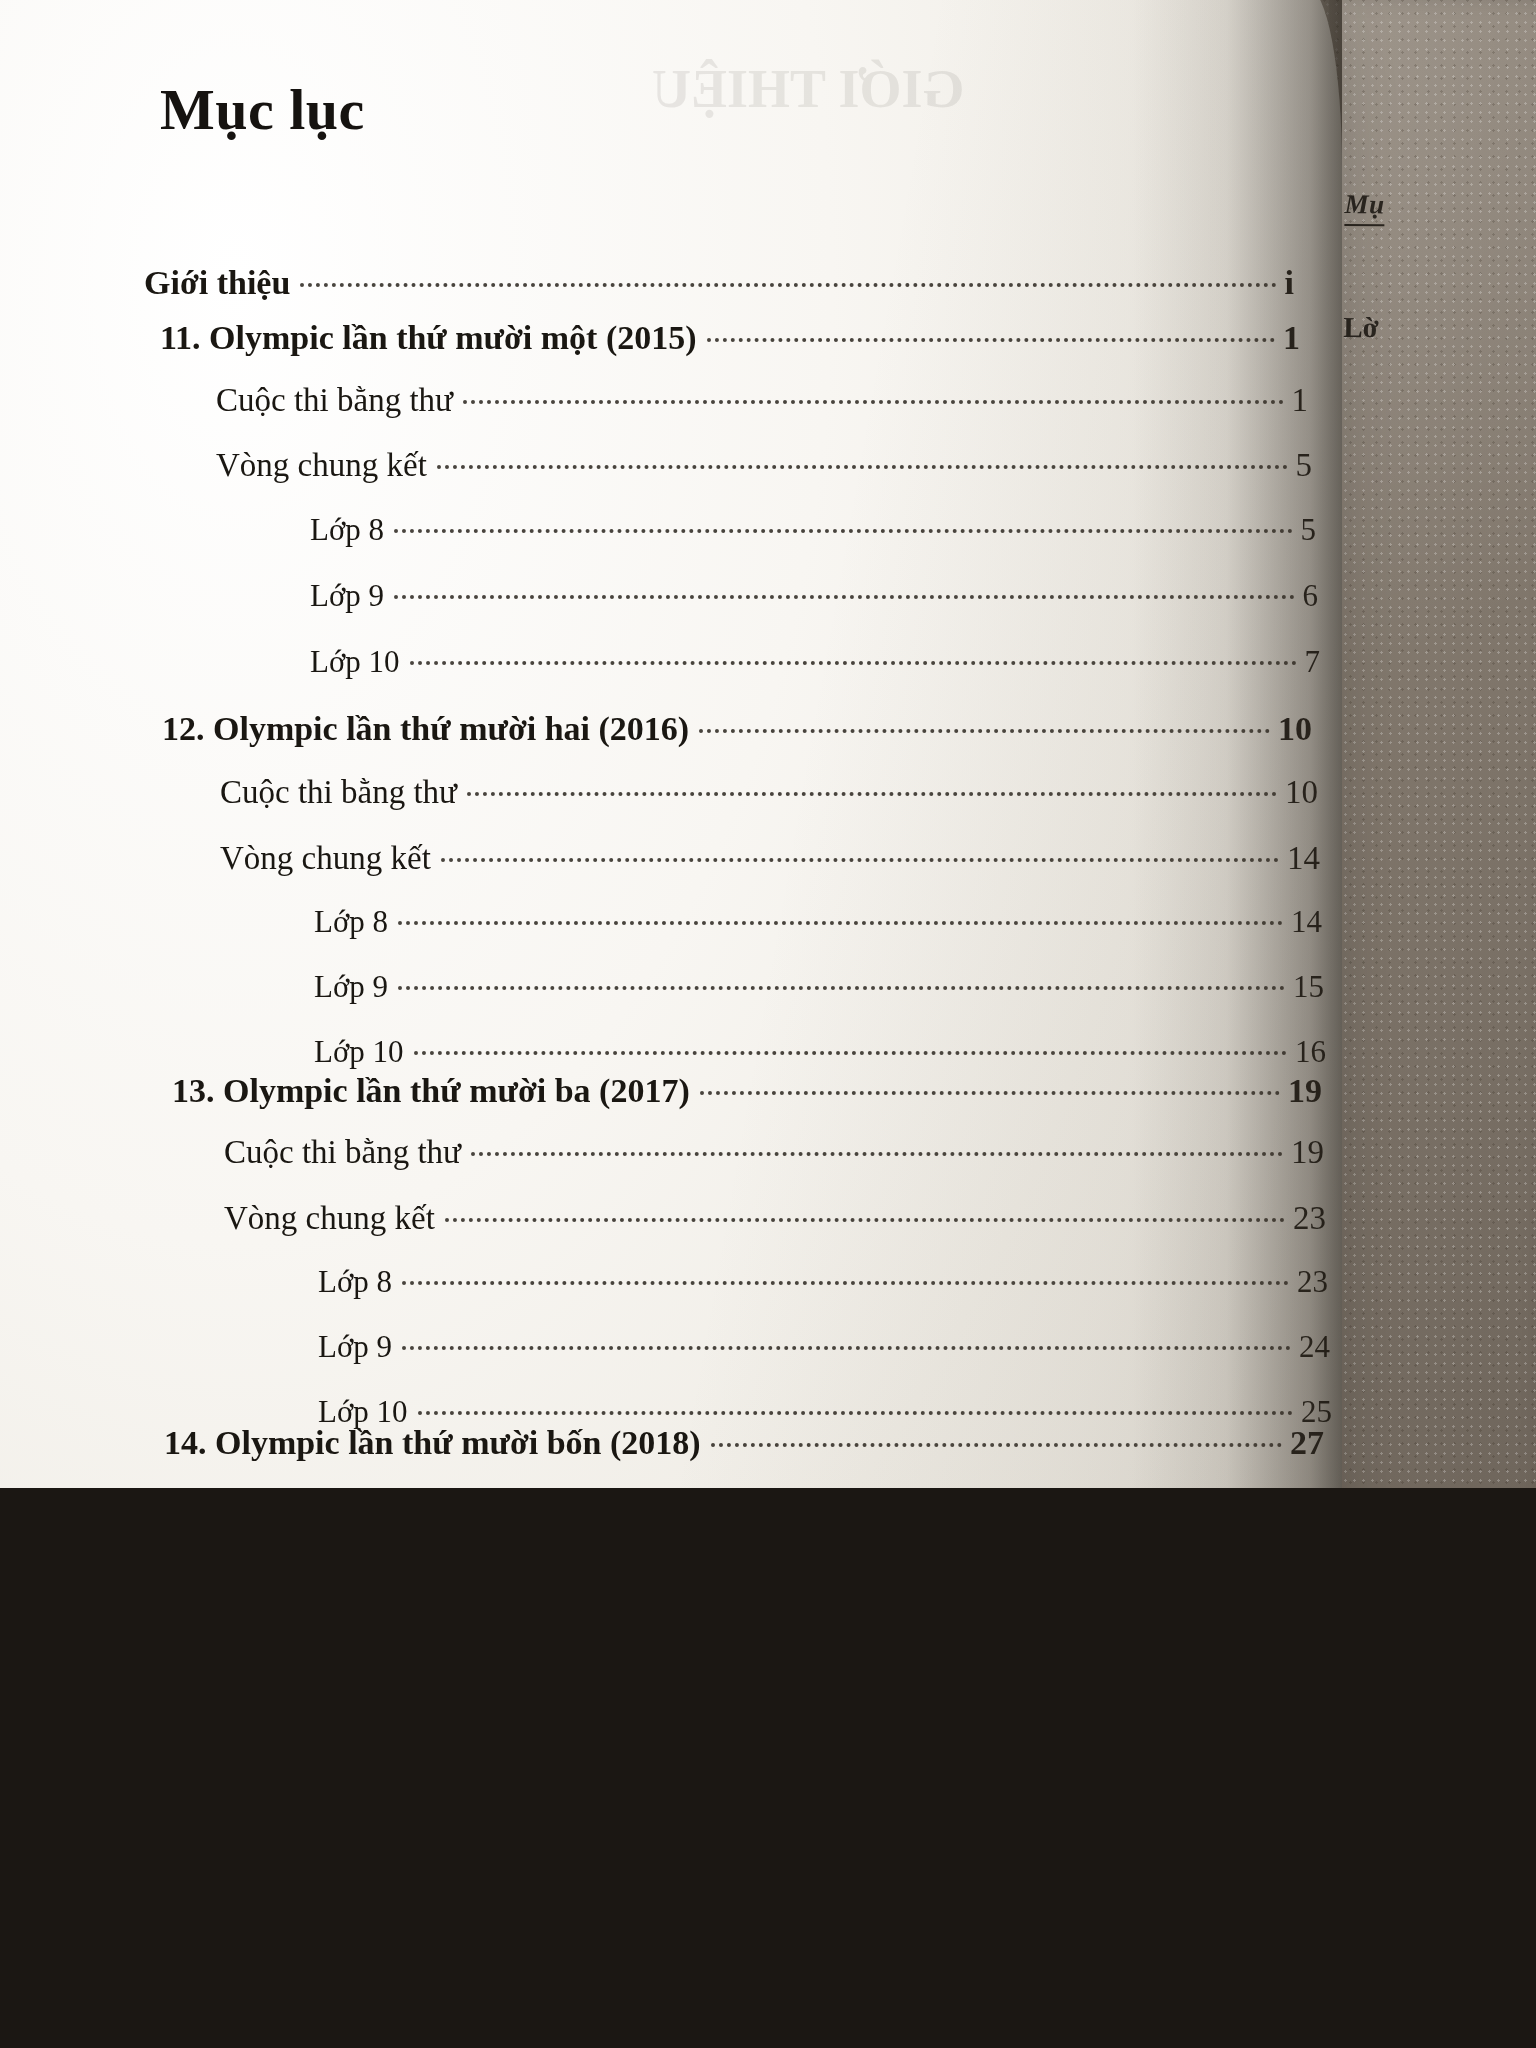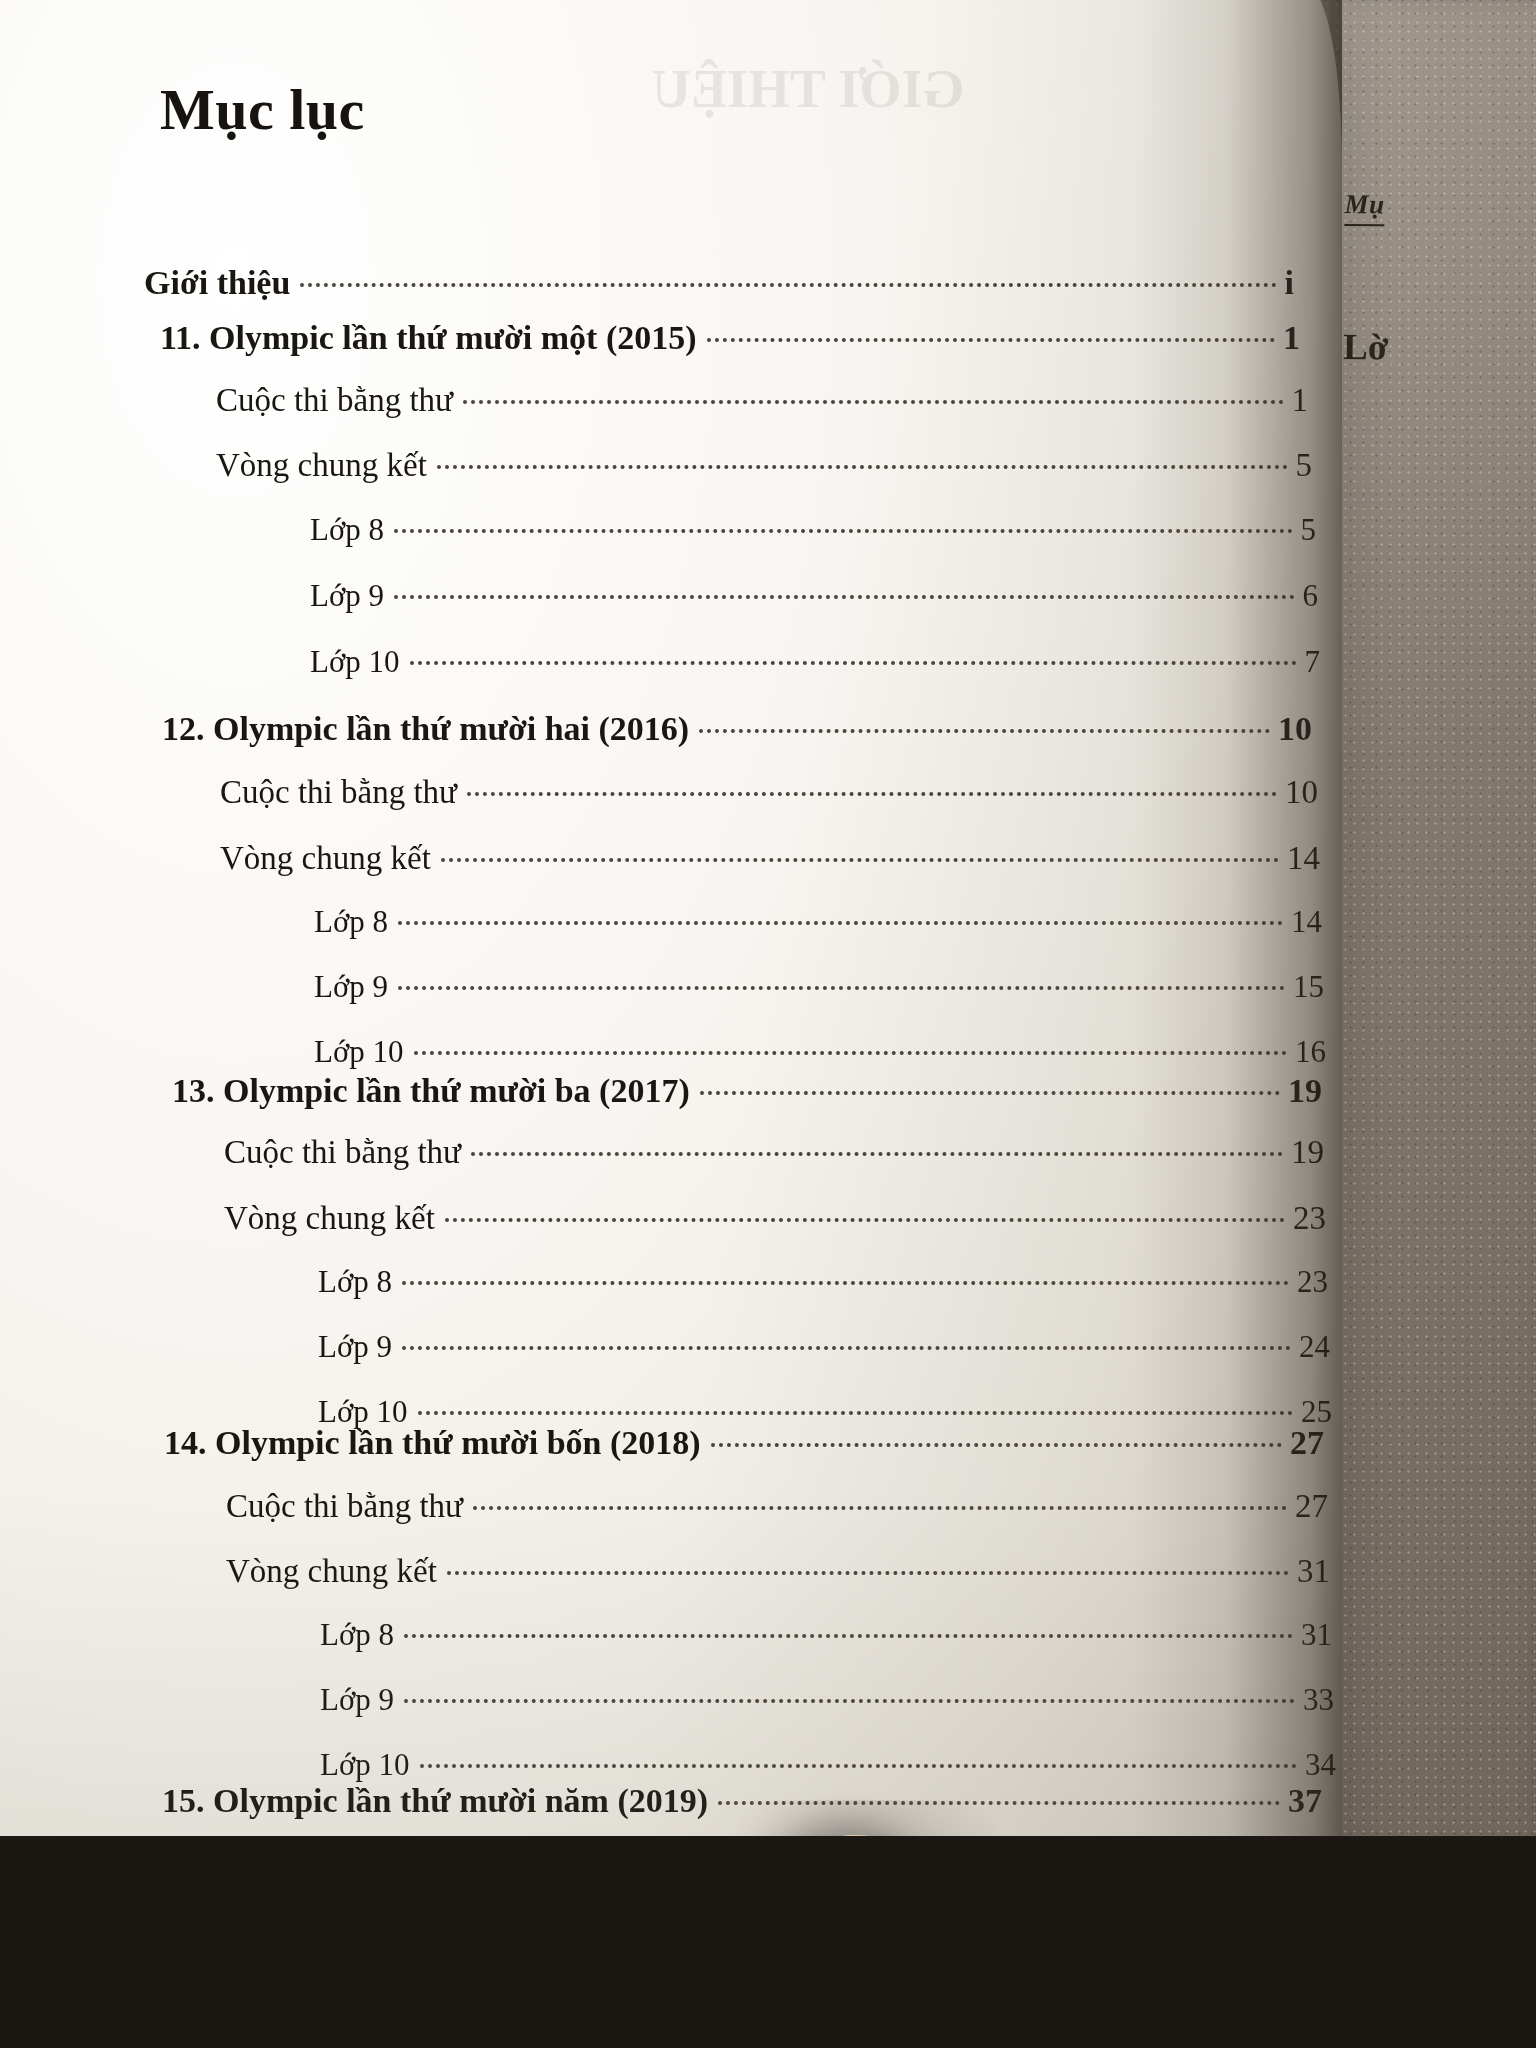--- a/index.html
+++ b/index.html
@@ -11,21 +11,21 @@
     width: 1536px;
     height: 2048px;
     overflow: hidden;
     font-family: "Liberation Serif", serif;
   }
 
   
   .scene {
     position: relative;
     width: 1536px;
-    height: 1836px;
+    height: 1488px;
     background: #b9b0a4;
     overflow: hidden;
   }
 
   
   .desk {
     position: absolute;
     inset: 0;
     background:
       radial-gradient(circle at 78% 2%, rgba(255,255,255,0.18), rgba(0,0,0,0) 35%),
@@ -53,21 +53,21 @@
     transform: rotate(0.6deg);
     box-shadow: -14px 0 28px rgba(0,0,0,.25) inset;
   }
   .page-right .rp-text {
     position: absolute;
     left: 18px;
     color: #2b2620;
     font-family: "Liberation Serif", serif;
   }
   .rp-mu  { top: 200px; font-size: 27px; font-style: italic; font-weight: 700; letter-spacing: .5px; border-bottom: 2px solid #2b2620; padding-bottom: 4px;}
-  .rp-loi { top: 336px; font-size: 37px; font-weight: 700; }
+  .rp-loi { top: 322px; font-size: 29px; font-weight: 700; }
   .rp-ng  { top: 1960px; font-size: 27px; font-style: italic; }
   .rp-rule{ position:absolute; left: 1460px; top: 1925px; width: 60px; height: 2px; background:#3a342c; opacity:.75;}
 
   
   .page-left {
     position: absolute;
     left: -8px;
     top: -12px;
     width: 1350px;
     height: 2082px;

